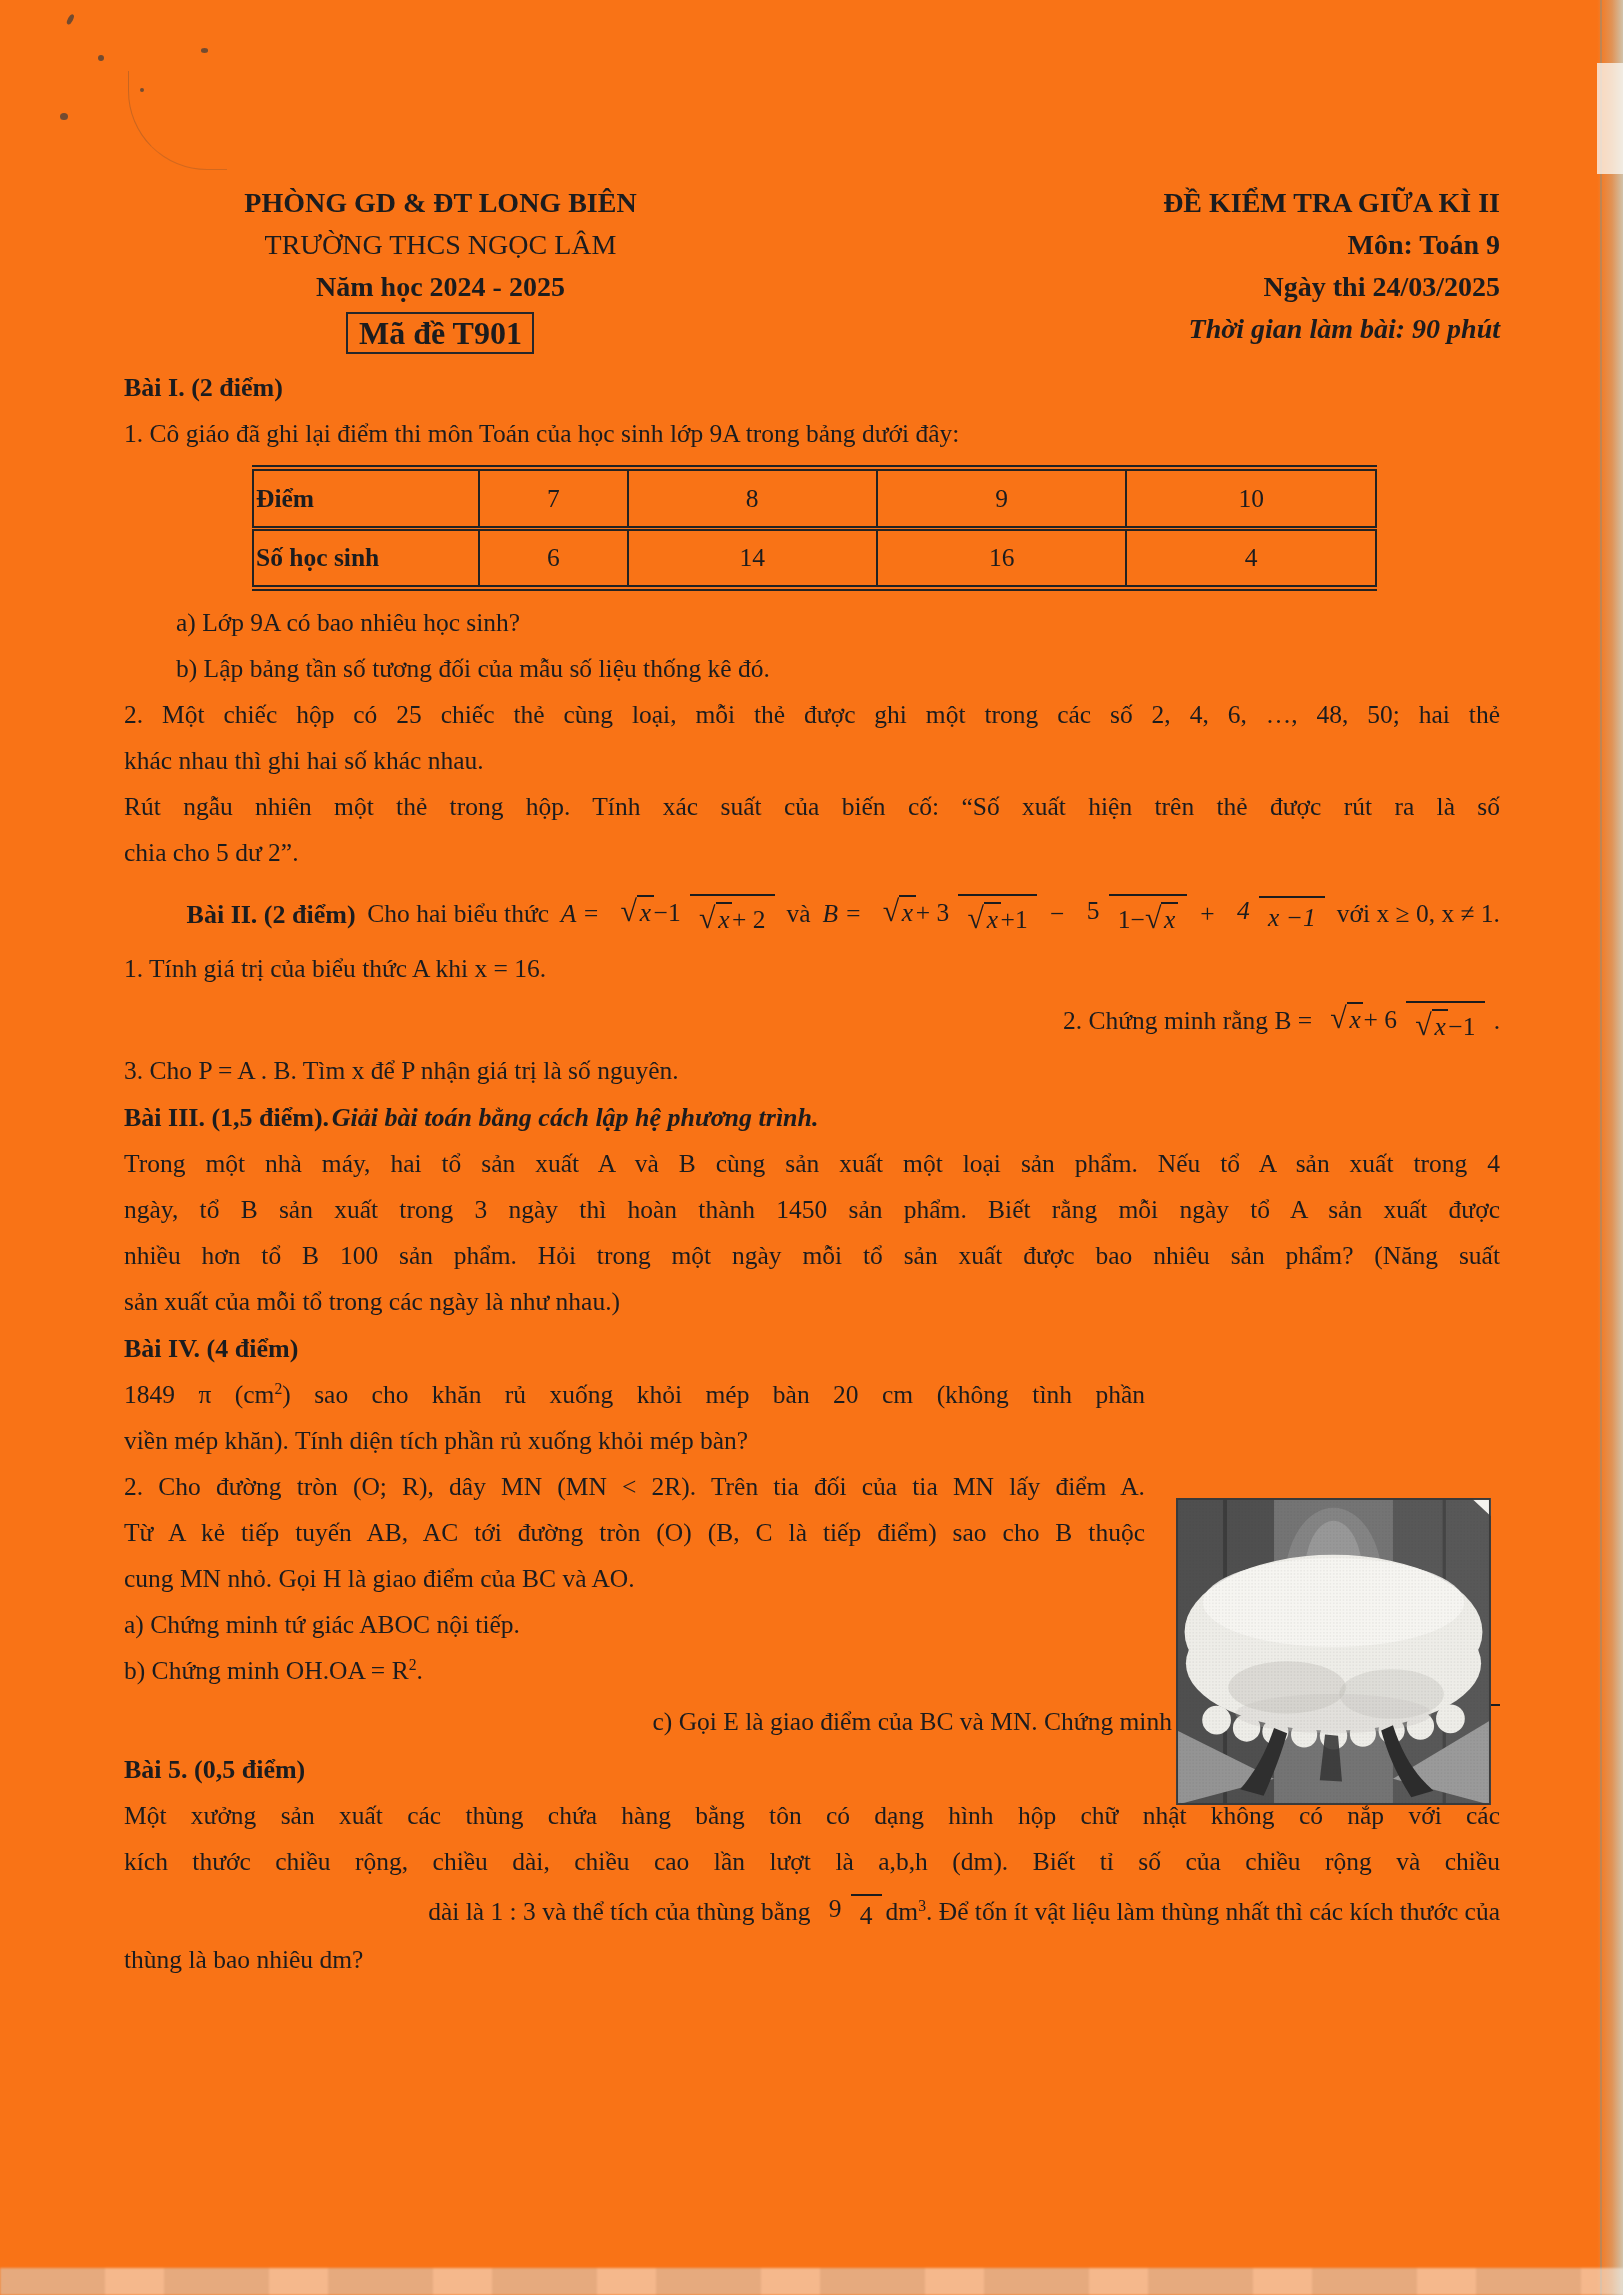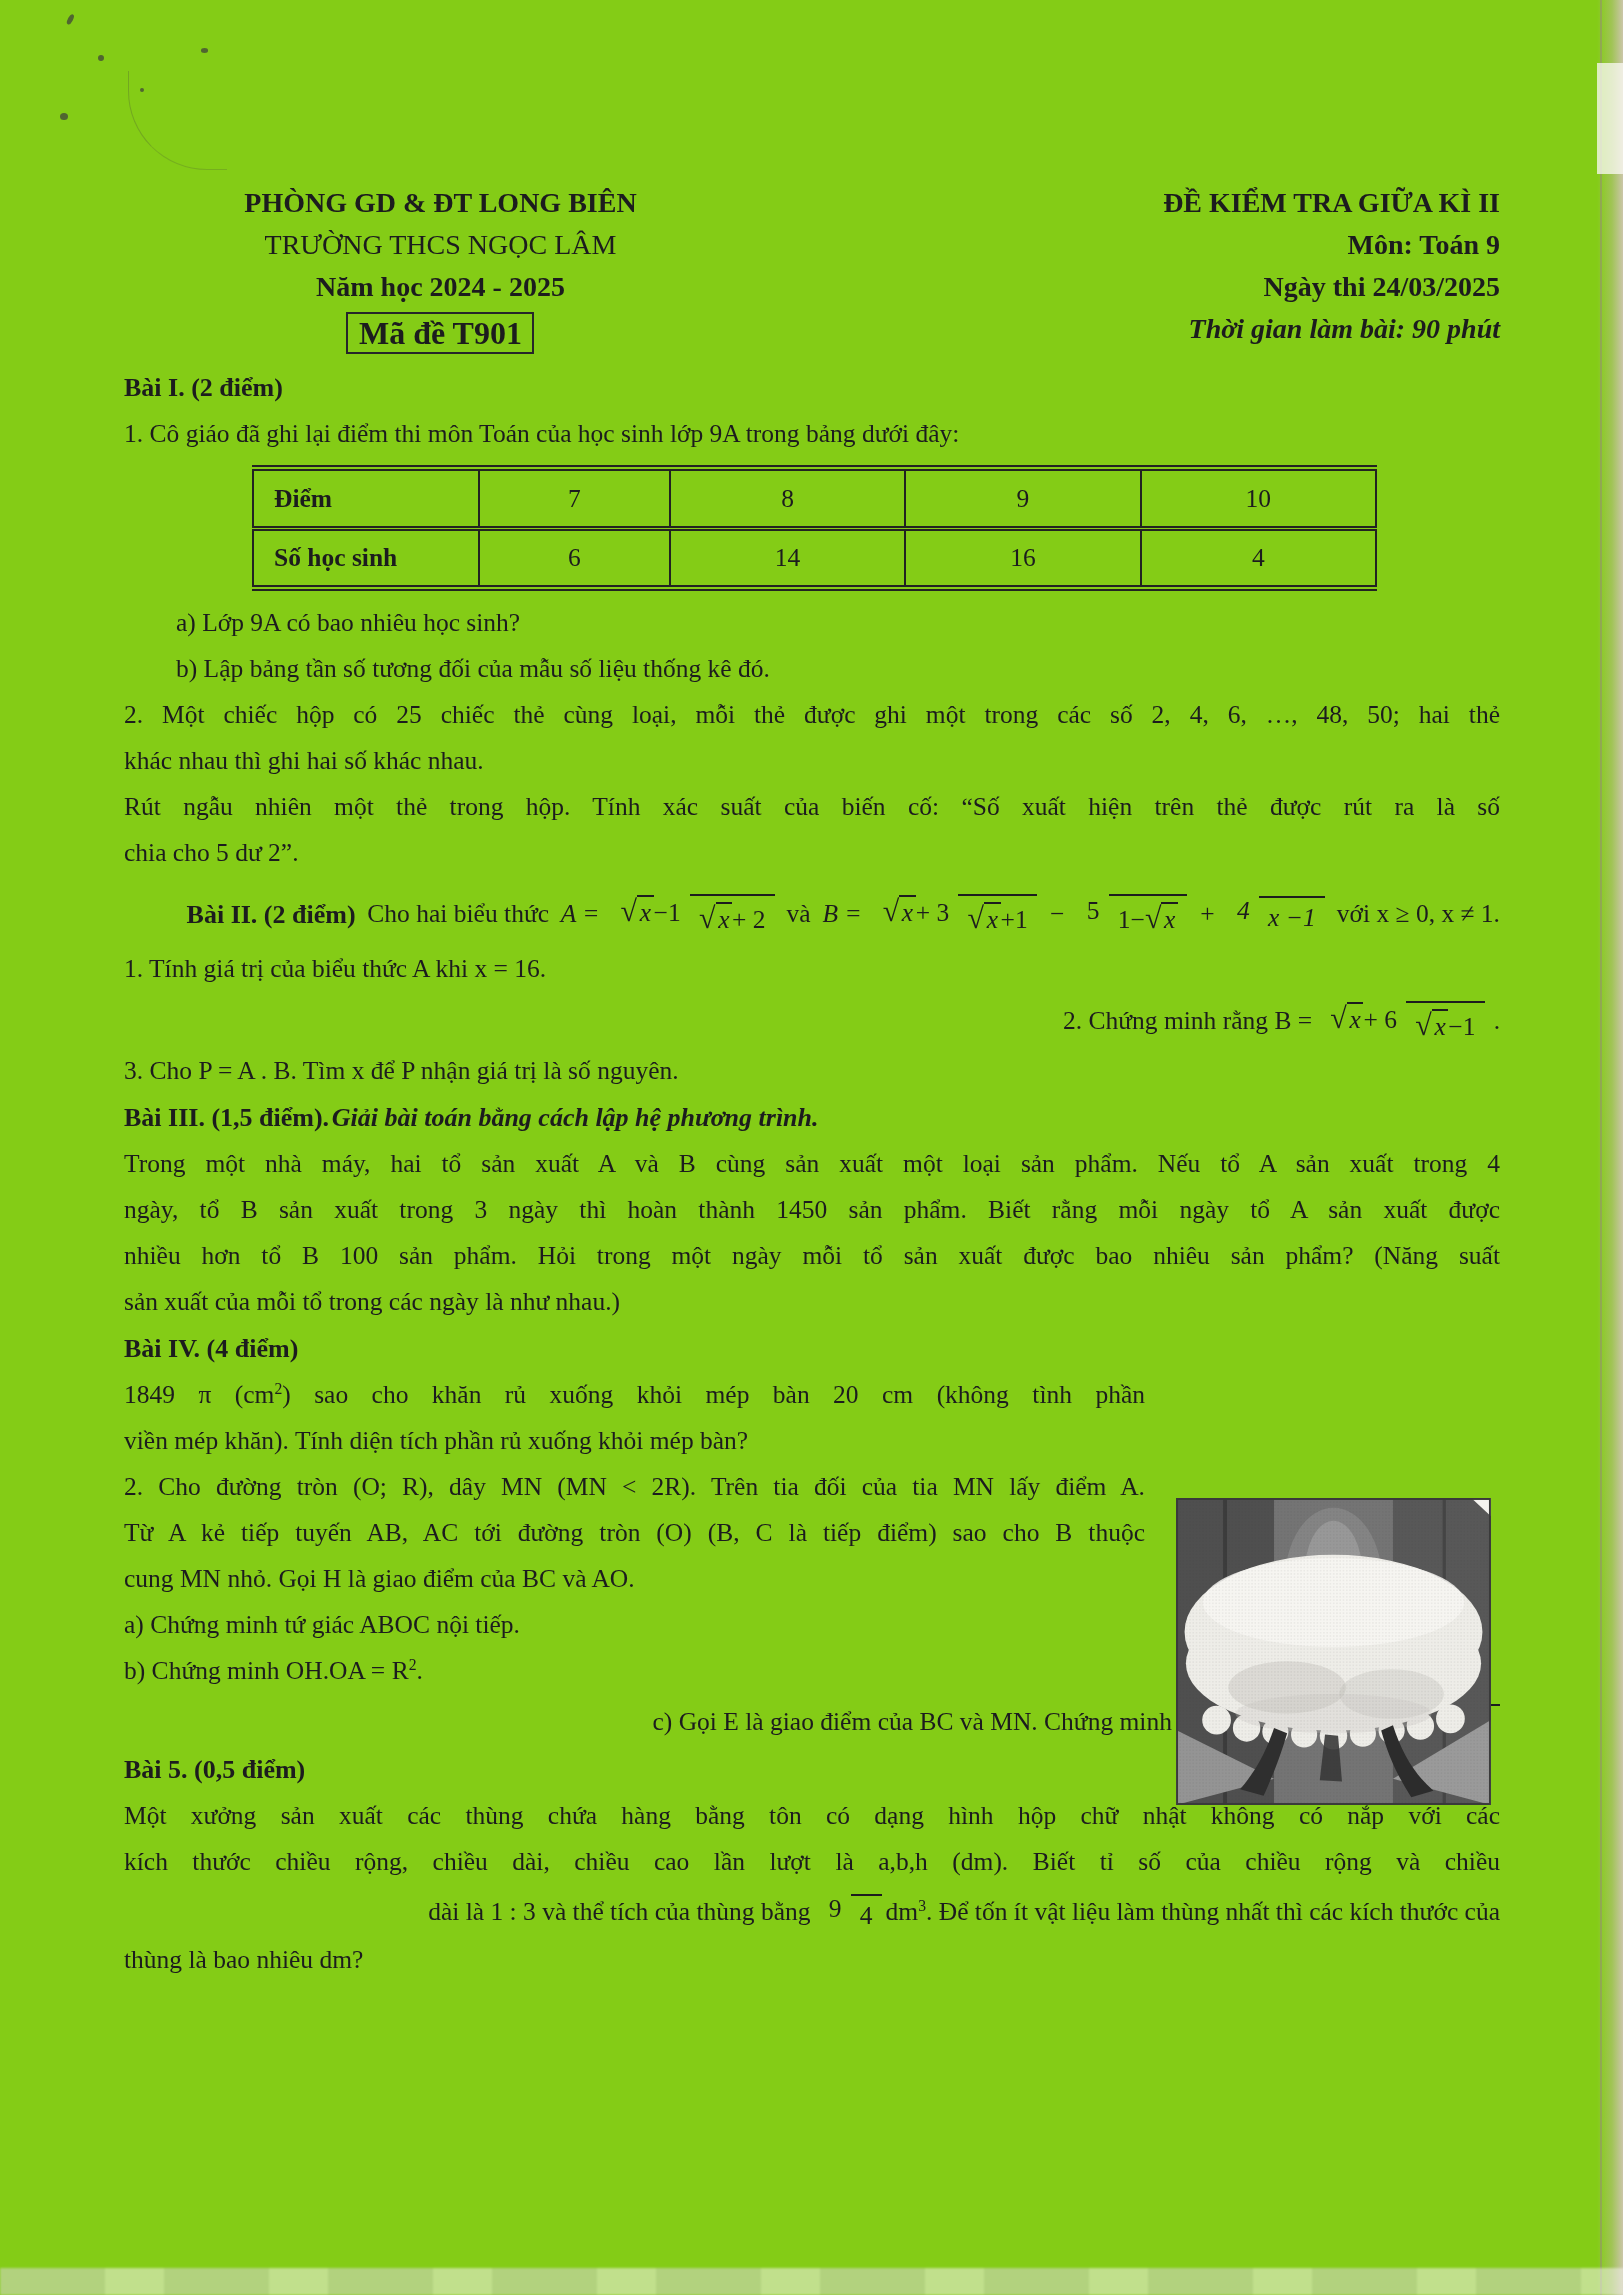--- a/index.html
+++ b/index.html
@@ -1,37 +1,37 @@
 <!DOCTYPE html>
 <html style="font-size:10.5px"><head>
 <meta charset="utf-8">
 <style>
   html,body{margin:0;padding:0;background:#e8e6e1;}
-  .page{position:relative;width:1624px;height:2295px;background:#84cc16;
+  .page{position:relative;width:1624px;height:2295px;background:#f97316;
         font-family:"Liberation Serif","DejaVu Serif",serif;color:#1c1c1e;overflow:hidden;}
   .content{position:absolute;left:124px;top:182px;width:1376px;}
   
   .hdr{display:flex;margin-bottom:10.5px;}
   .hdr-left{width:46%;text-align:center;}
   .hdr-right{width:54%;text-align:right;}
   .hl{font-size:28px;line-height:42px;}
   .b{font-weight:bold;}
   .bi{font-weight:bold;font-style:italic;}
   .code-box{display:inline-block;border:2px solid #26262a;padding:0 10.5px;margin-top:3.9px;
             font-size:32px;line-height:38px;font-weight:bold;}
   
   .t{font-size:25.5px;line-height:46px;}
   .heading{font-size:26px;line-height:47px;font-weight:bold;}
   .indent{padding-left:52px;}
   .jline{text-align:justify;text-align-last:justify;}
   .narrow{width:1021px;}
   
   .table-wrap{margin:7.9px 0 9.2px 128px;width:1125px;}
   table{border-collapse:collapse;width:100%;}
-  td{border:2px solid #222;font-size:25.5px;text-align:center;height:60px;box-sizing:border-box;padding:0 20px;}
+  td{border:2px solid #222;font-size:25.5px;text-align:center;height:60px;box-sizing:border-box;padding:0 2px;}
   tr.r1 td{border-bottom:5.9px double #222;}
   table{border:2.6px solid #222;border-top:6.5px double #222;border-bottom:6.5px double #222;}
   td.lab{text-align:left;font-weight:bold;width:226px;}
   
   .mrow{display:flex;align-items:center;gap:11.8px;font-size:25.5px;justify-content:flex-end;}
   .m1{margin:14.4px 0 7.9px;}
   .m2{margin:9.2px 0 6.5px;gap:9px;}
   .mop{margin:0 1.3px;}
   .frac{display:inline-flex;flex-direction:row;align-items:center;}
   .fnum{padding:0 9.2px 5.9px;line-height:1.1;white-space:nowrap;}

